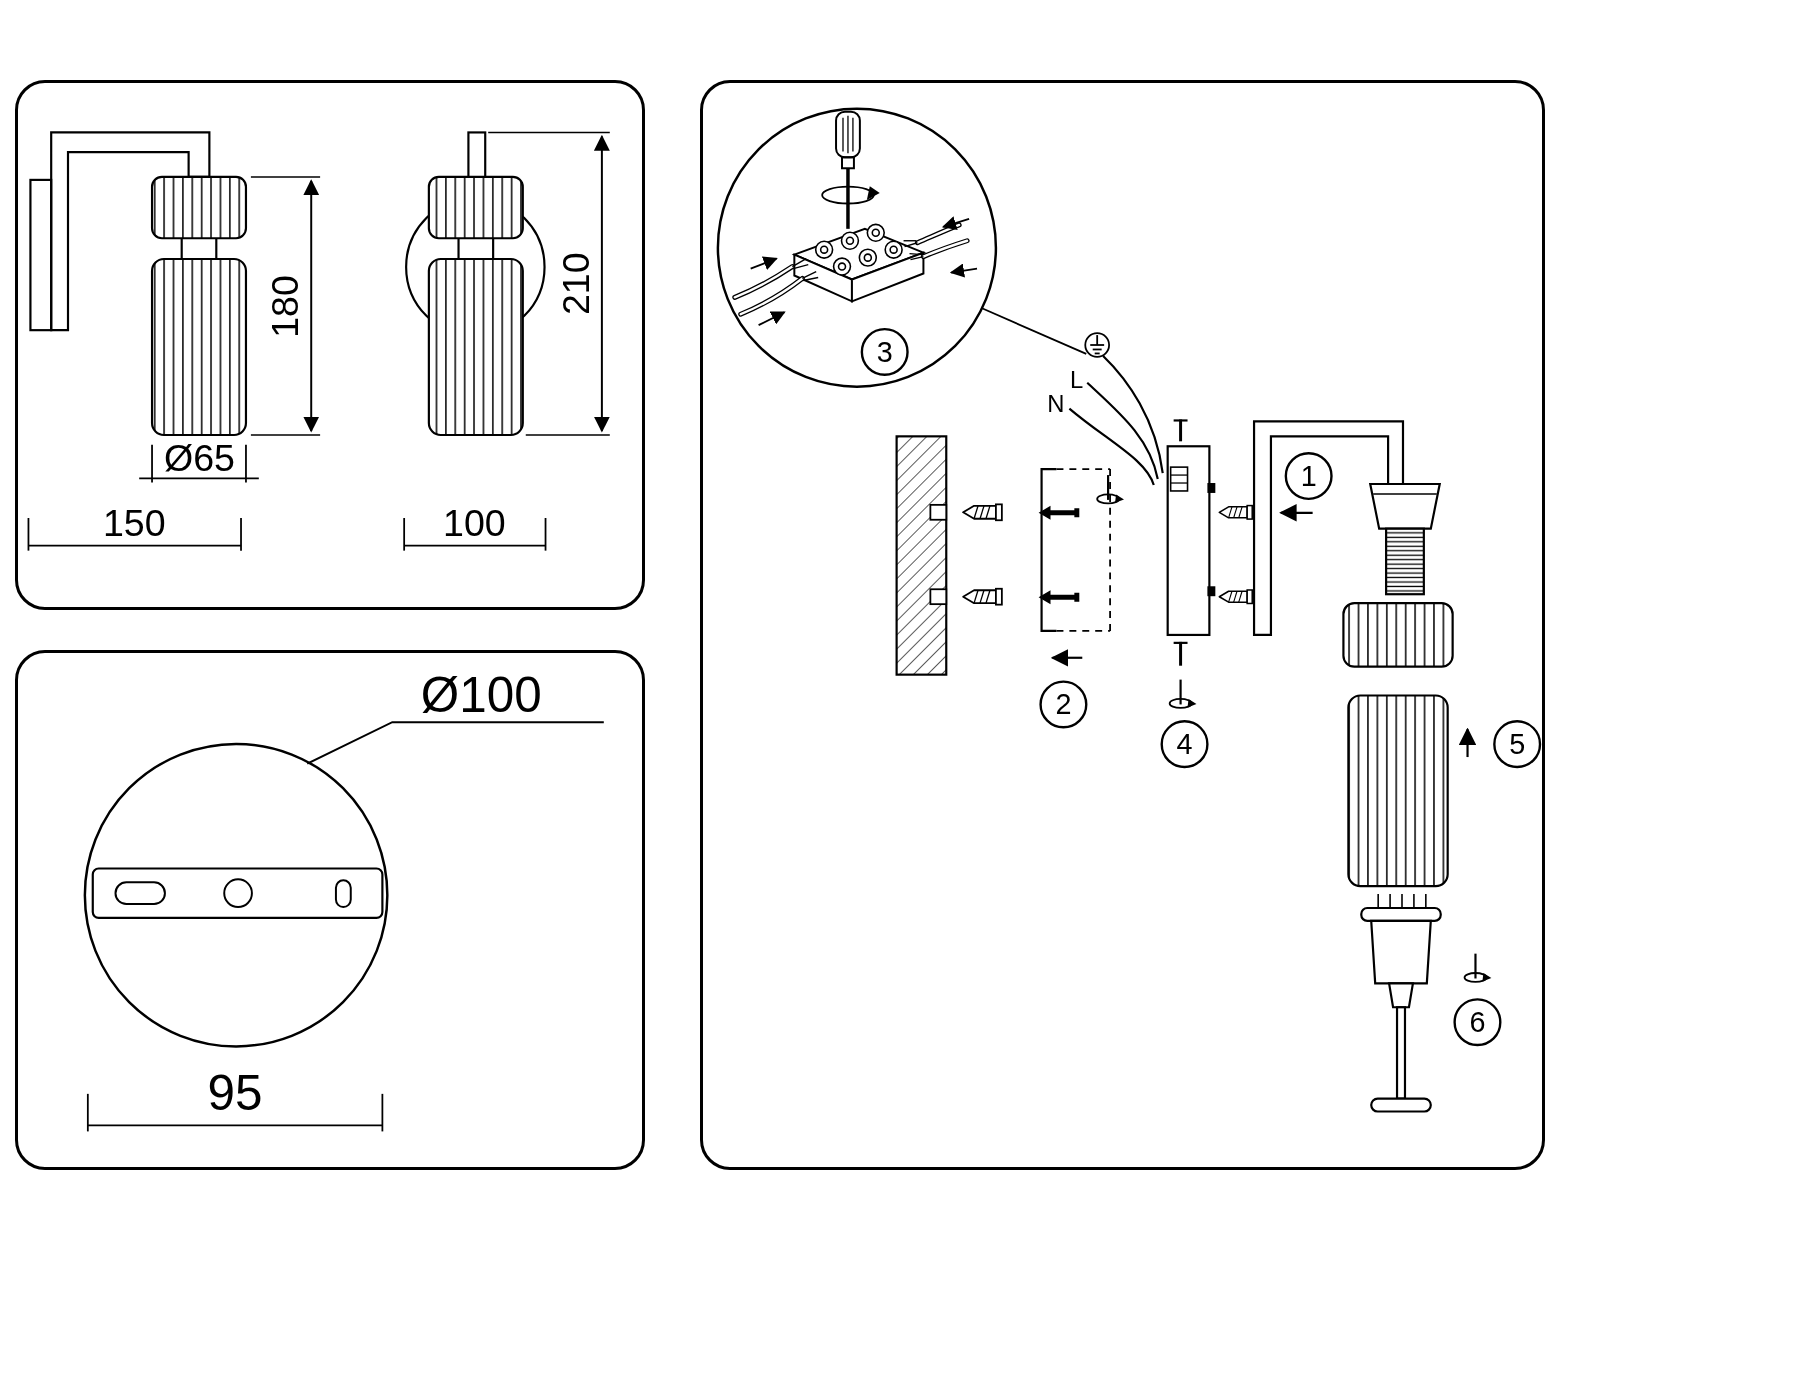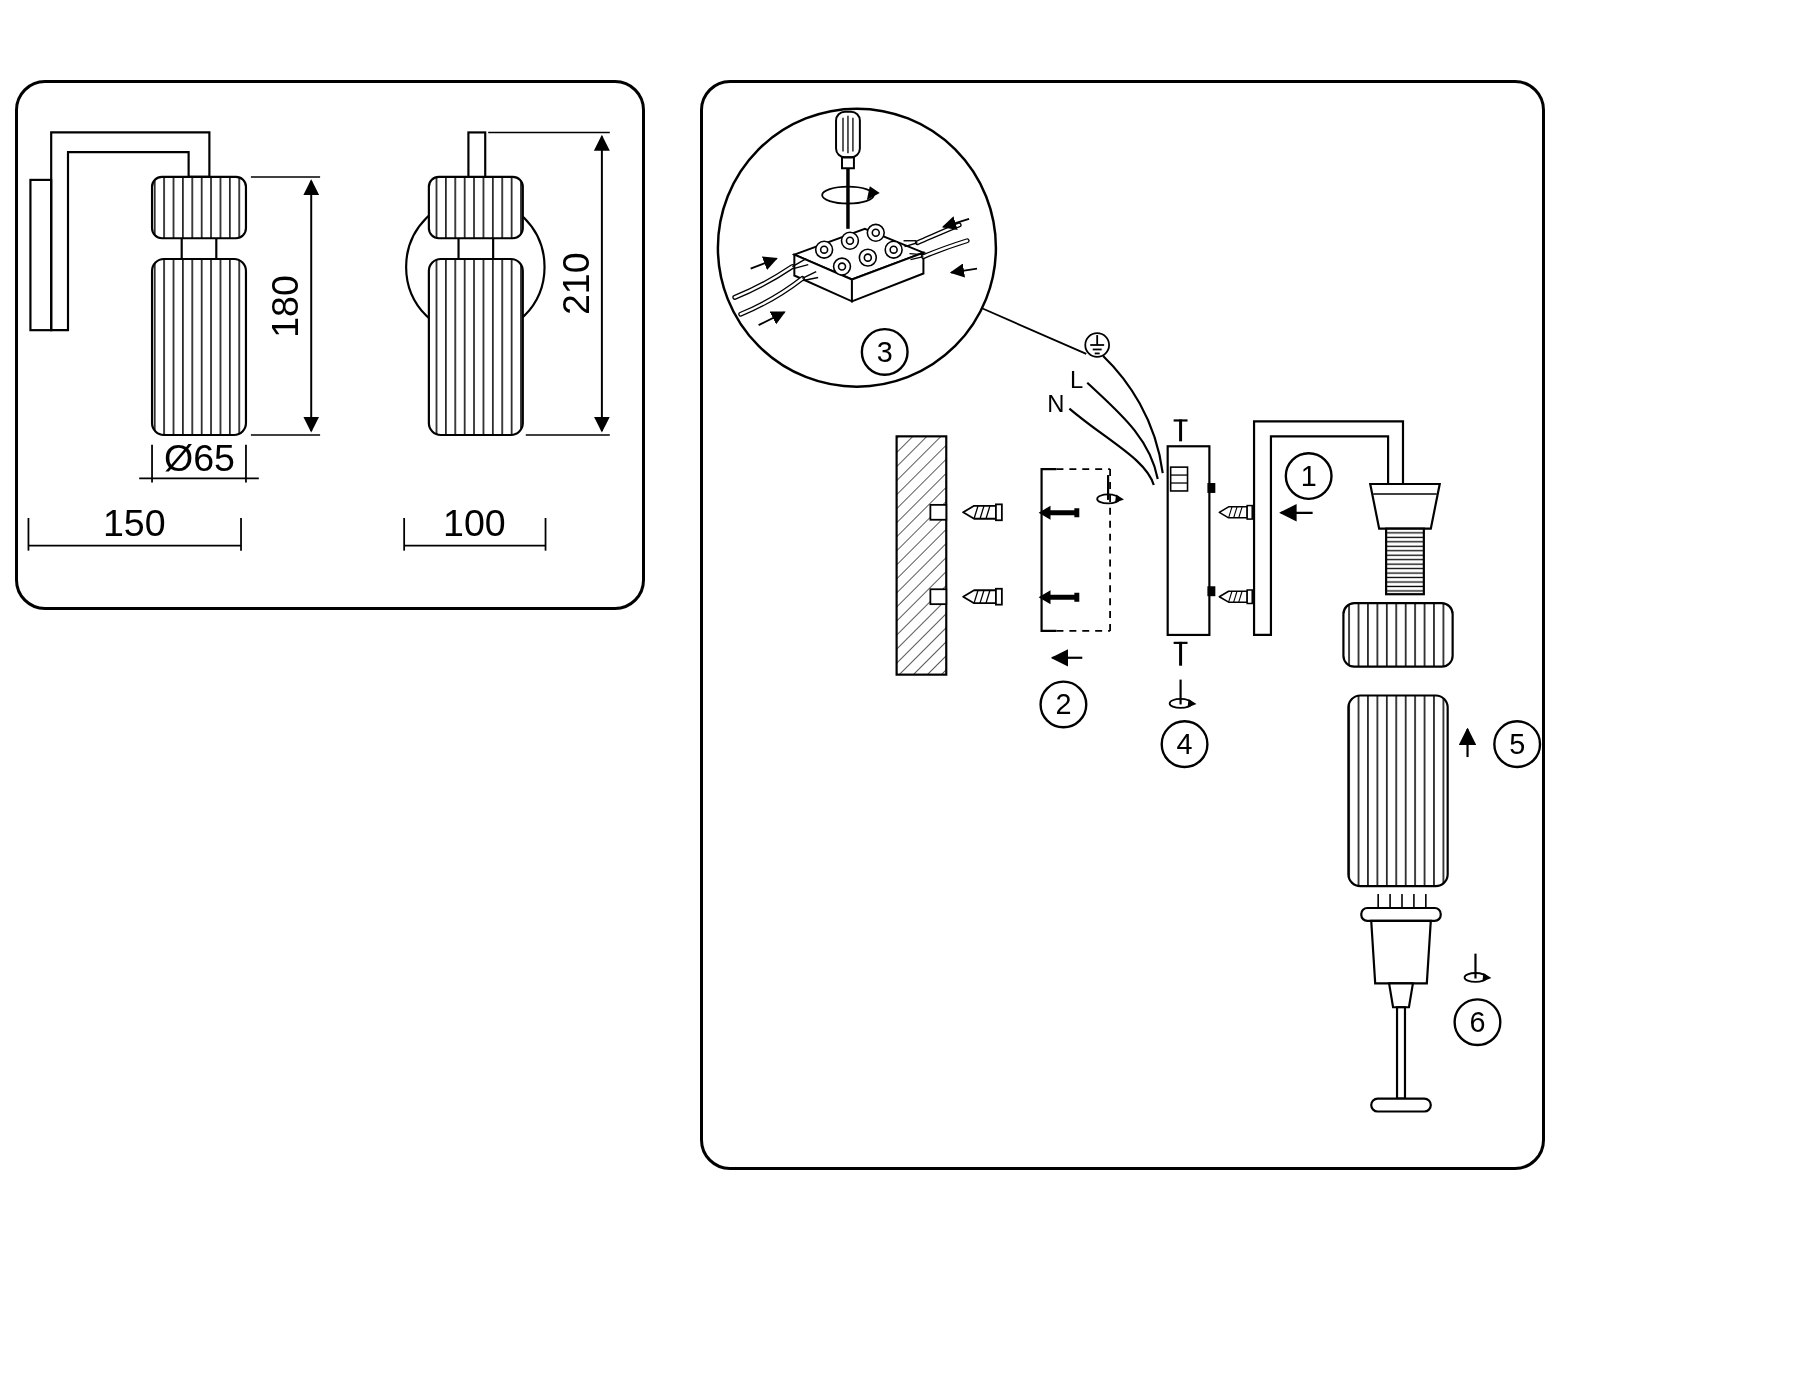--- a/index.html
+++ b/index.html
@@ -81,20 +81,40 @@
 
       <g stroke="#000" stroke-width="1.8" fill="none">
         <line x1="390" y1="440" x2="390" y2="473"></line>
         <line x1="533" y1="440" x2="533" y2="473"></line>
         <line x1="390" y1="468" x2="533" y2="468"></line>
       </g>
       <text x="461" y="458" class="dim-text" text-anchor="middle">100</text>
     </svg>
   </section>
 
+  <section class="panel panel-base">
+    <svg viewBox="0 0 630 520">
+      <g stroke="#000" fill="none">
+        <circle cx="220" cy="245" r="153" stroke-width="2.5"></circle>
+        <rect x="75" y="218" width="293" height="50" rx="6" stroke-width="2.2"></rect>
+        <rect x="98" y="232" width="50" height="22" rx="11" stroke-width="2"></rect>
+        <circle cx="222" cy="243" r="14" stroke-width="2"></circle>
+        <rect x="321" y="230" width="15" height="27" rx="7.5" stroke-width="2"></rect>
+        <polyline points="292,112 378,70 592,70" stroke-width="2"></polyline>
+      </g>
+      <text x="468" y="60" class="dim-text-lg" text-anchor="middle">Ø100</text>
+
+      <g stroke="#000" stroke-width="1.8" fill="none">
+        <line x1="70" y1="446" x2="70" y2="484"></line>
+        <line x1="368" y1="446" x2="368" y2="484"></line>
+        <line x1="70" y1="478" x2="368" y2="478"></line>
+      </g>
+      <text x="219" y="462" class="dim-text-lg" text-anchor="middle">95</text>
+    </svg>
+  </section>
 
   <section class="panel panel-install">
     <svg viewBox="0 0 845 1090">
       <defs>
         <pattern id="ribsB" width="9.5" height="12" patternUnits="userSpaceOnUse">
           <rect width="9.5" height="12" fill="#fff"></rect>
           <line x1="4.7" y1="0" x2="4.7" y2="12" stroke="#000" stroke-width="1.5"></line>
         </pattern>
         <pattern id="hatch" width="10" height="10" patternUnits="userSpaceOnUse" patternTransform="rotate(45)">
           <rect width="10" height="10" fill="#fff"></rect>

